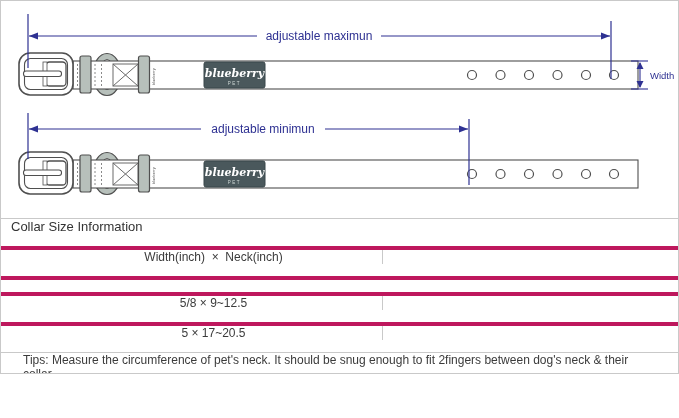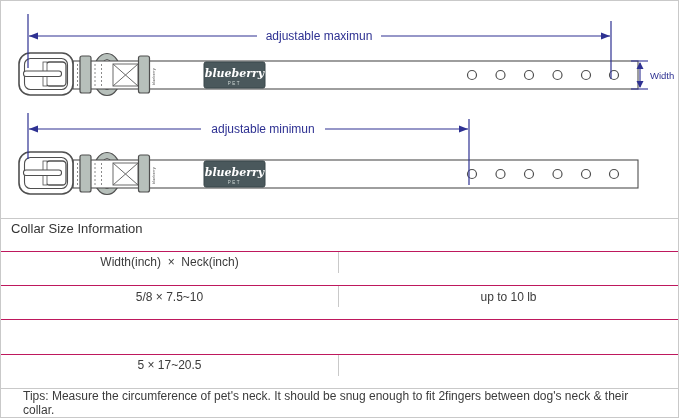--- a/index.html
+++ b/index.html
@@ -1,18 +1,18 @@
 <!DOCTYPE html>
 <html><head>
 <meta charset="utf-8">
 <style>
   html,body{margin:0;padding:0;background:#fff;}
   .frame{
     position:relative;
-    width:679px;height:418px;
+    width:679px;height:374px;
     box-sizing:border-box;
     border:1px solid #c9c9c9;
     background:#fff;
     font-family:"Liberation Sans","DejaVu Sans",sans-serif;
     color:#3b3b3b;
     overflow:hidden;
   }
   .diagram{position:absolute;top:0;left:0;}
   .size-table{
     position:absolute;left:0;right:0;top:217px;bottom:0;
@@ -22,22 +22,23 @@
   }
   .t-title{
     height:26px;box-sizing:border-box;
     border-top:1px solid #c9c9c9;
     display:flex;align-items:center;
     padding-left:10px;
     font-size:13px;color:#333;
   }
   .t-row{
     height:28px;box-sizing:border-box;
-    border-top:1px solid #be185d;
+    border-top:4px solid #be185d;
     display:flex;
+    padding-left:44px;
   }
   .t-row .c1{
     width:338px;box-sizing:border-box;
     border-right:1px solid #c9c9c9;
     display:flex;align-items:center;justify-content:center;
     white-space:pre-wrap;
   }
   .t-row .c2{
     flex:1;display:flex;align-items:center;justify-content:center;
   }
@@ -147,24 +148,23 @@
   </svg>
 
   <div class="size-table">
     <div class="t-title">Collar Size Information</div>
 
     <div class="t-row">
       <div class="c1">Width(inch)  ×  Neck(inch)</div>
     </div>
 
     <div class="t-row">
-      <div class="c1">5/8 × 7.5~10</div>
-      <div class="c2">up to 10 lb</div>
     </div>
     <div class="t-row">
+      <div class="c1">5/8 × 9~12.5</div>
     </div>
     <div class="t-row">
       <div class="c1">5 × 17~20.5</div>
     </div>
 
     <div class="t-tips">Tips: Measure the circumference of pet's neck. It should be snug enough to fit 2fingers between dog's neck &amp; their collar.</div>
   </div>
 
 </div>
 

